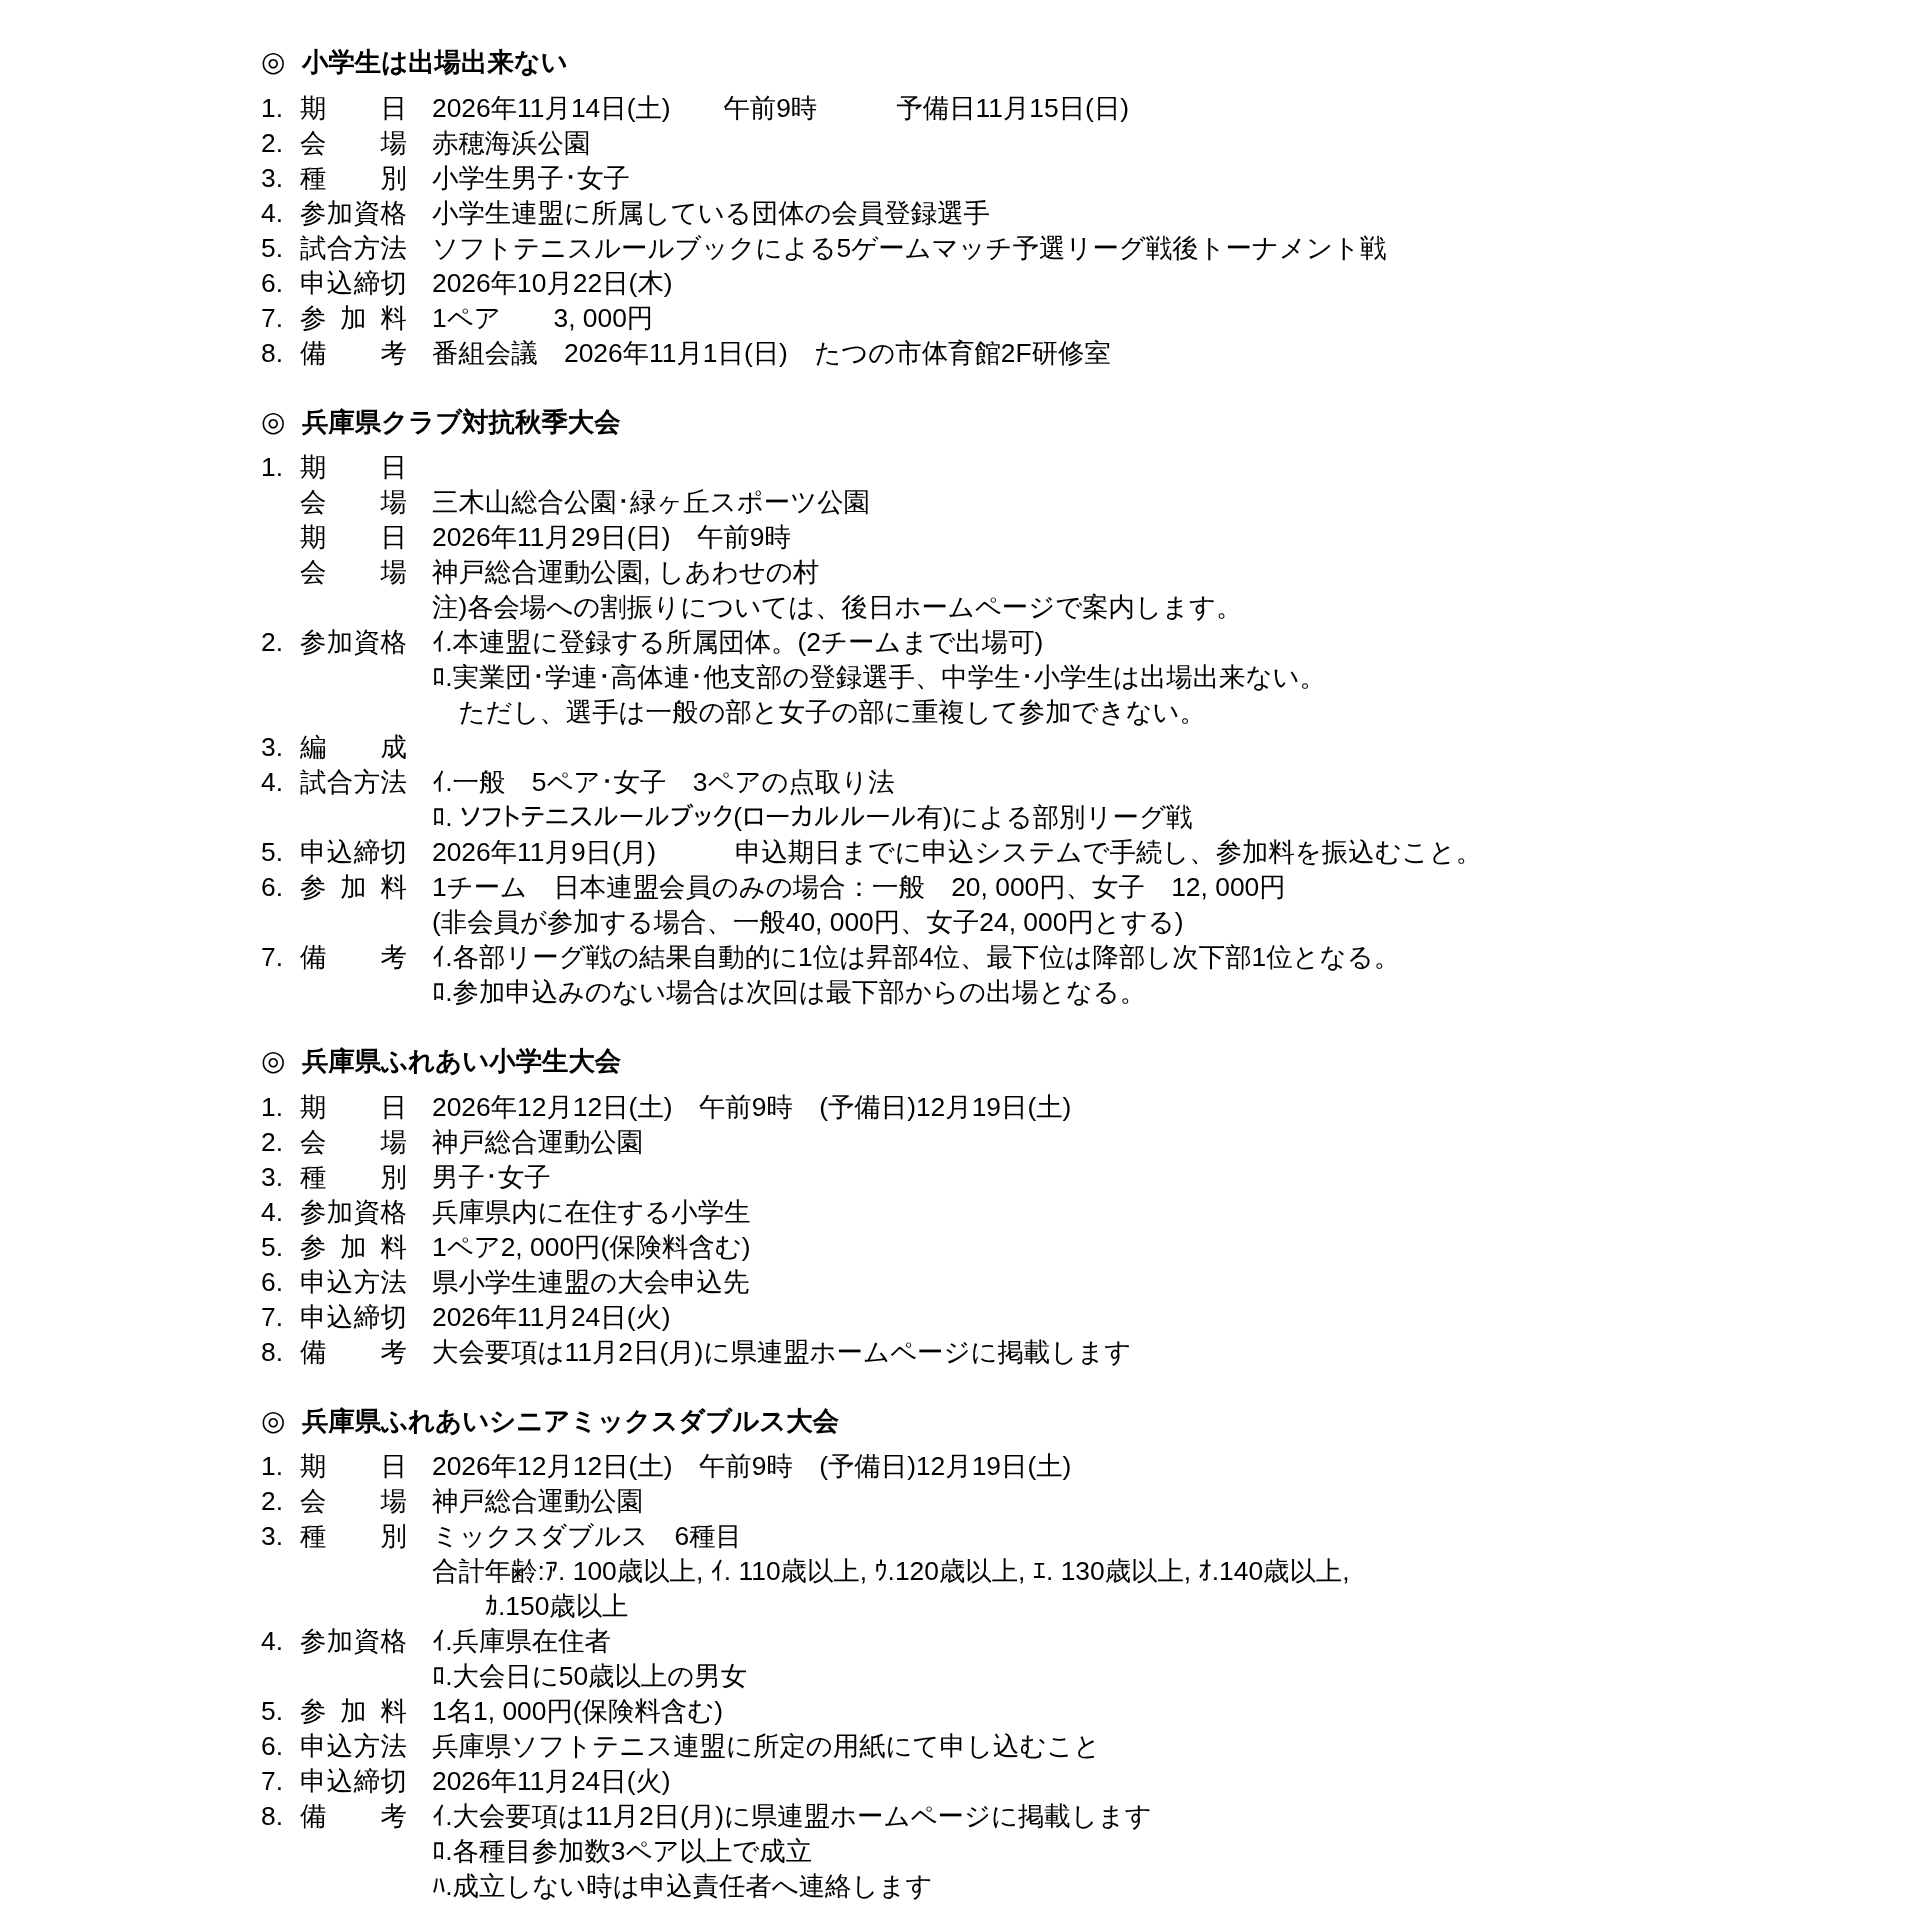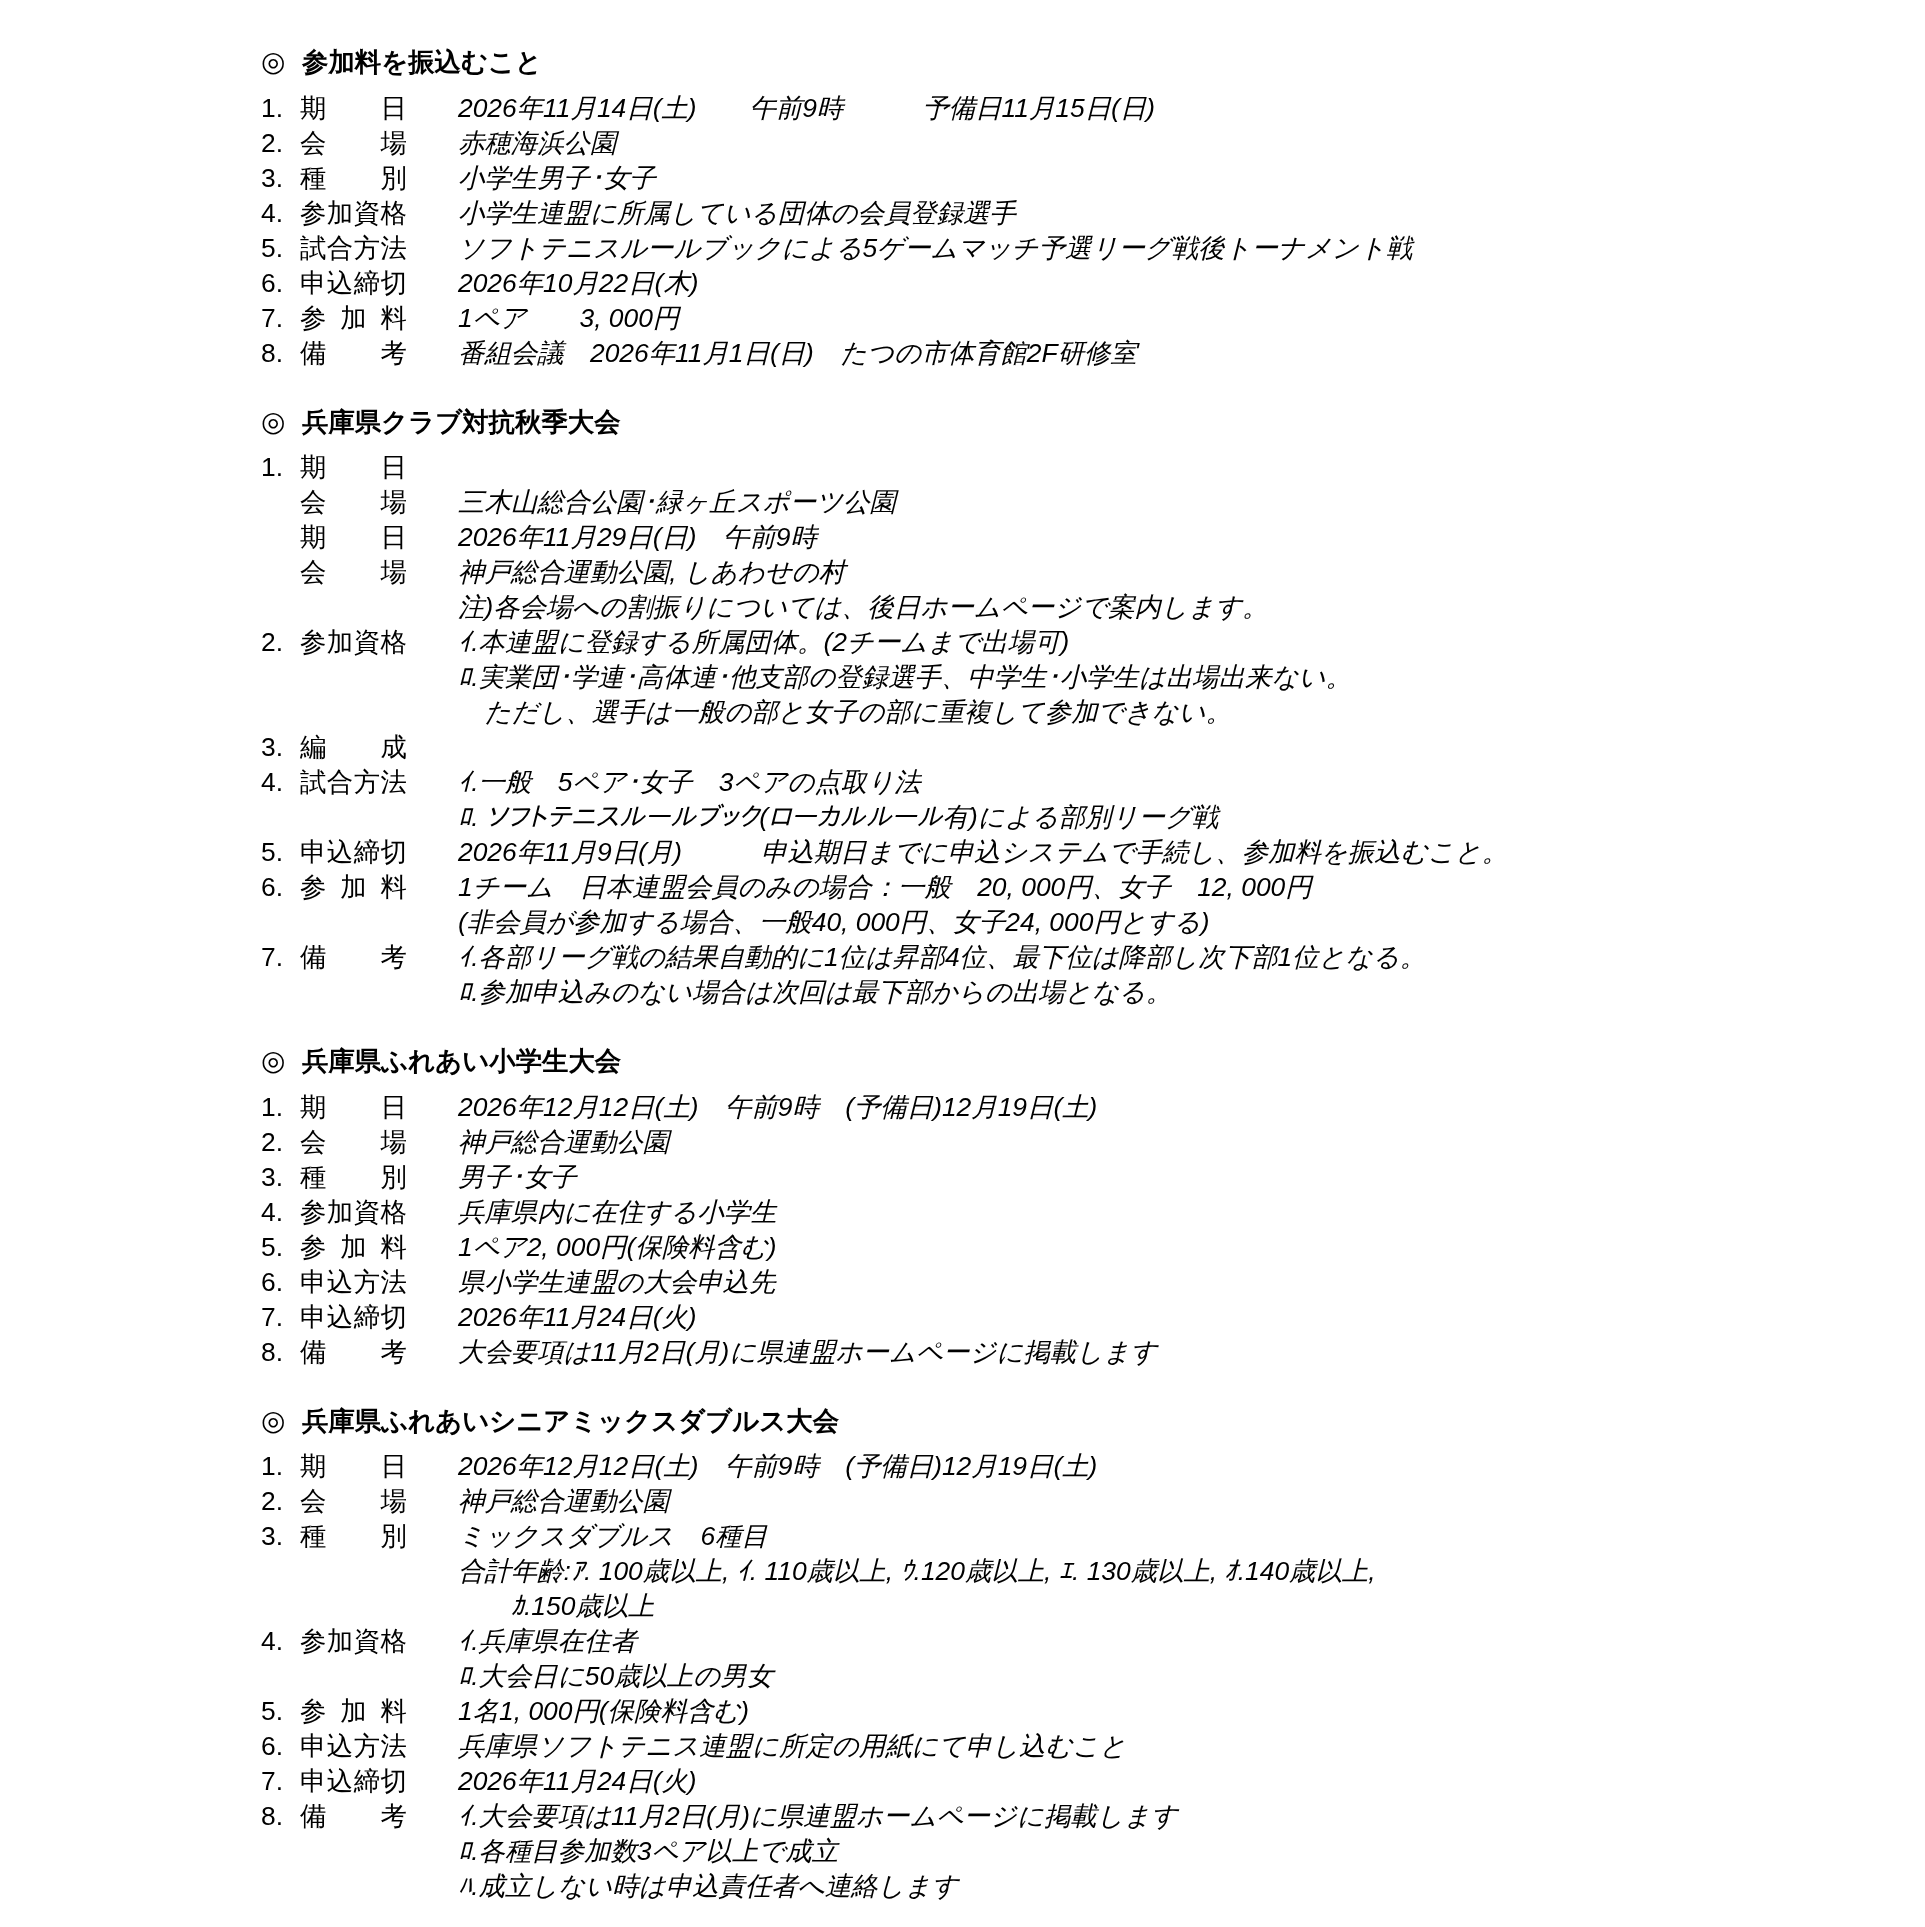--- a/index.html
+++ b/index.html
@@ -48,34 +48,33 @@
   .label {
     display: inline-block;
     width: 107px;
     flex: 0 0 107px;
     text-align: justify;
     text-align-last: justify;
     -moz-text-align-last: justify;
     white-space: normal;
   }
   .value {
-    margin-left: 51px;
+    margin-left: 25px;
     white-space: pre-wrap;
     flex: 1 1 auto;
-    font-style: italic;
   }
 </style>
 </head>
 <body>
 
 <div class="page">
   <div class="section">
     <div class="section-title">
       <span class="marker">◎</span>
-      <span>参加料を振込むこと</span>
+      <span>小学生は出場出来ない</span>
     </div>
     <div class="rows">
   <div class="row">
     <span class="num">1.</span>
     <span class="label">期日</span>
     <span class="value">2026年11月14日(土)　　午前9時　　　予備日11月15日(日)</span>
   </div>
 
   <div class="row">
     <span class="num">2.</span>

